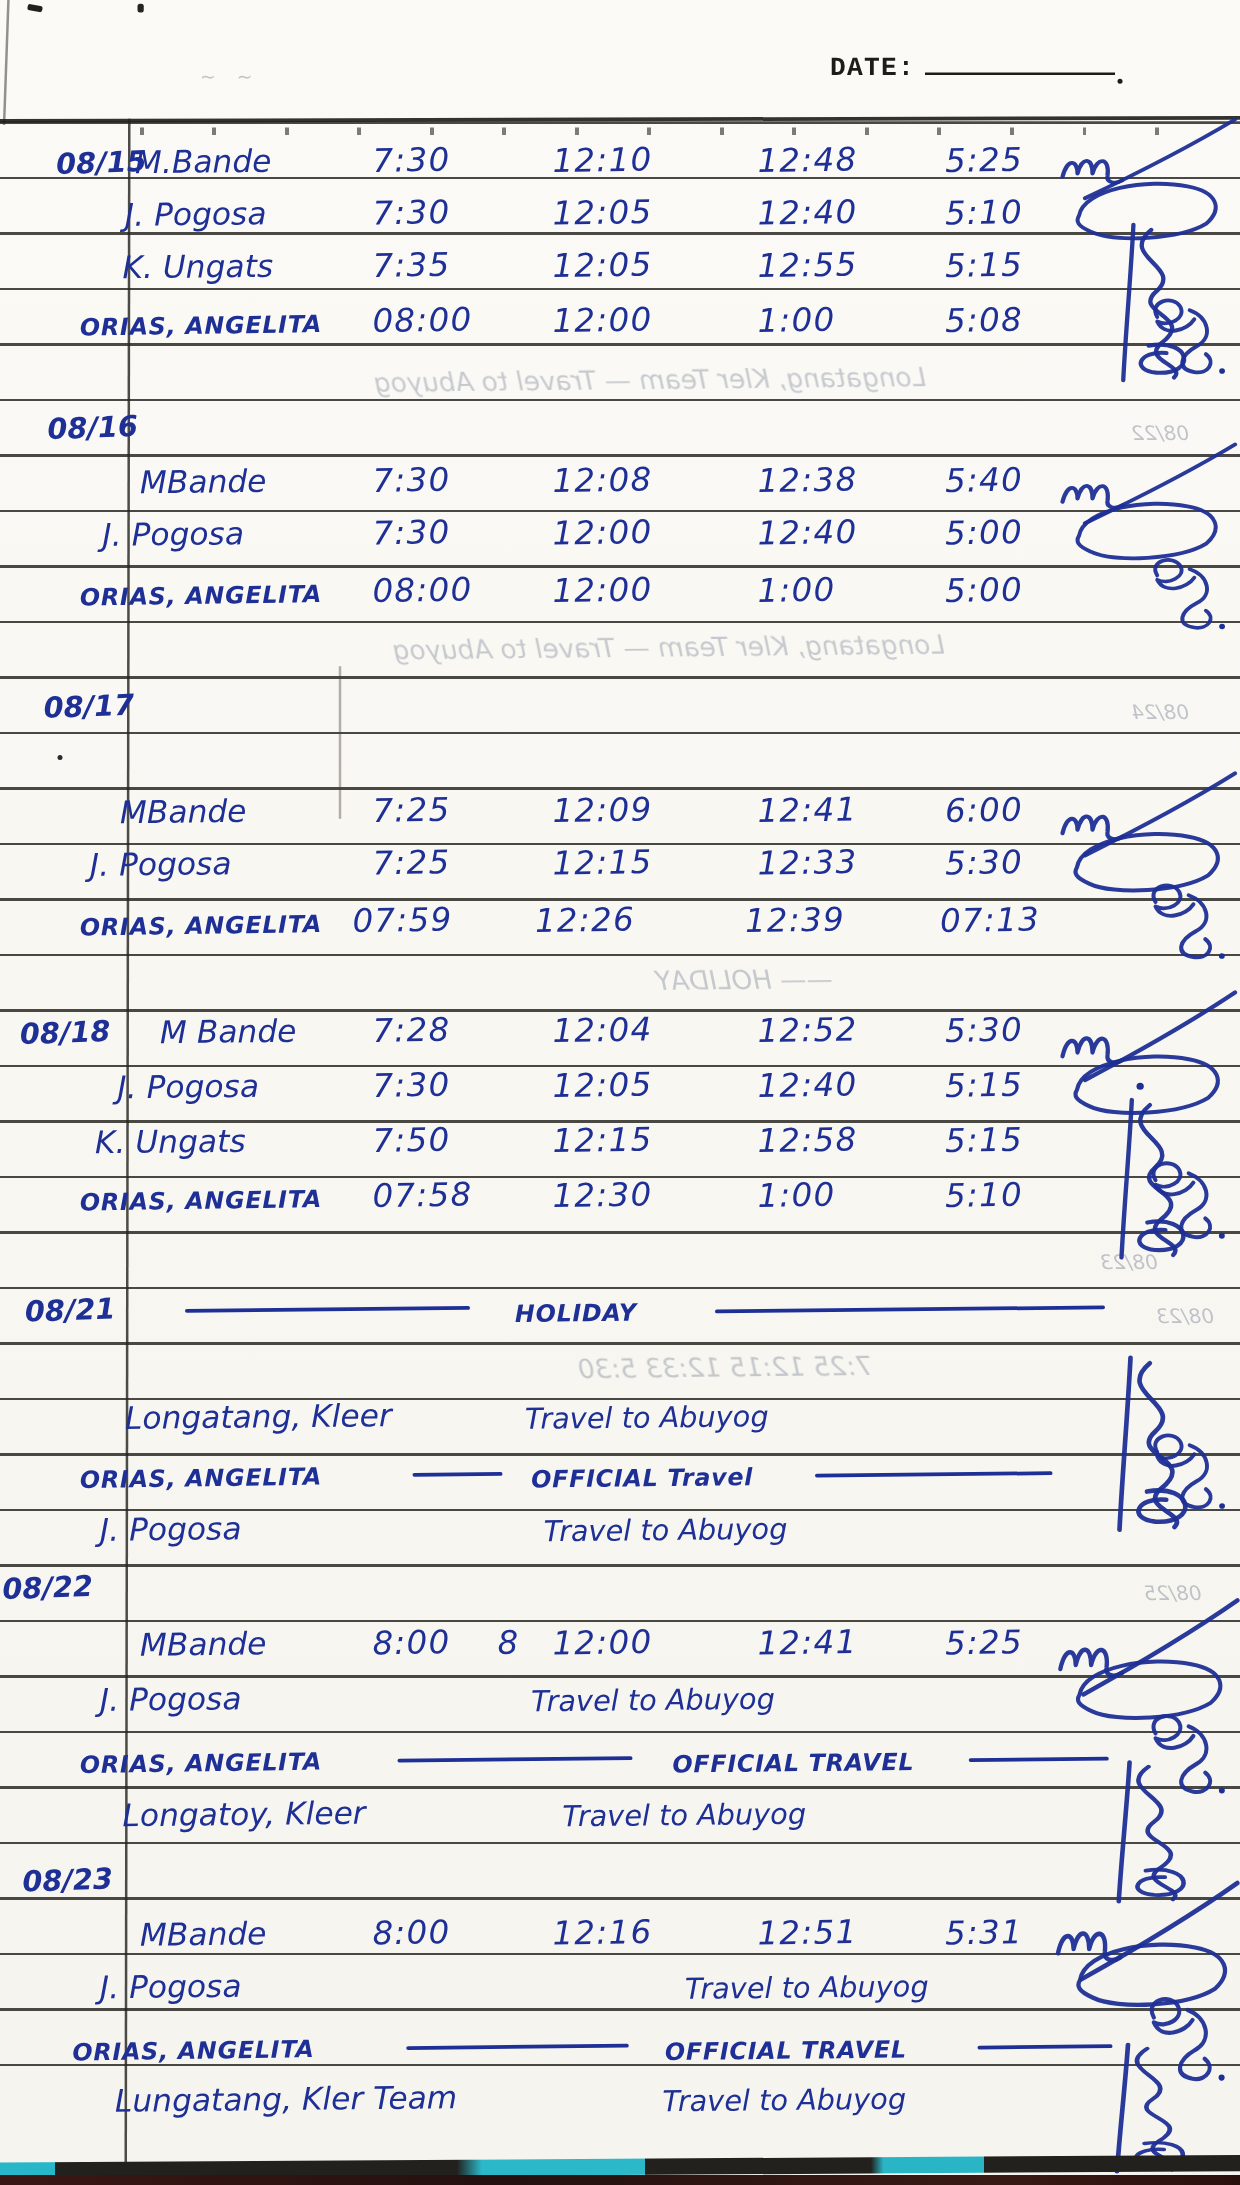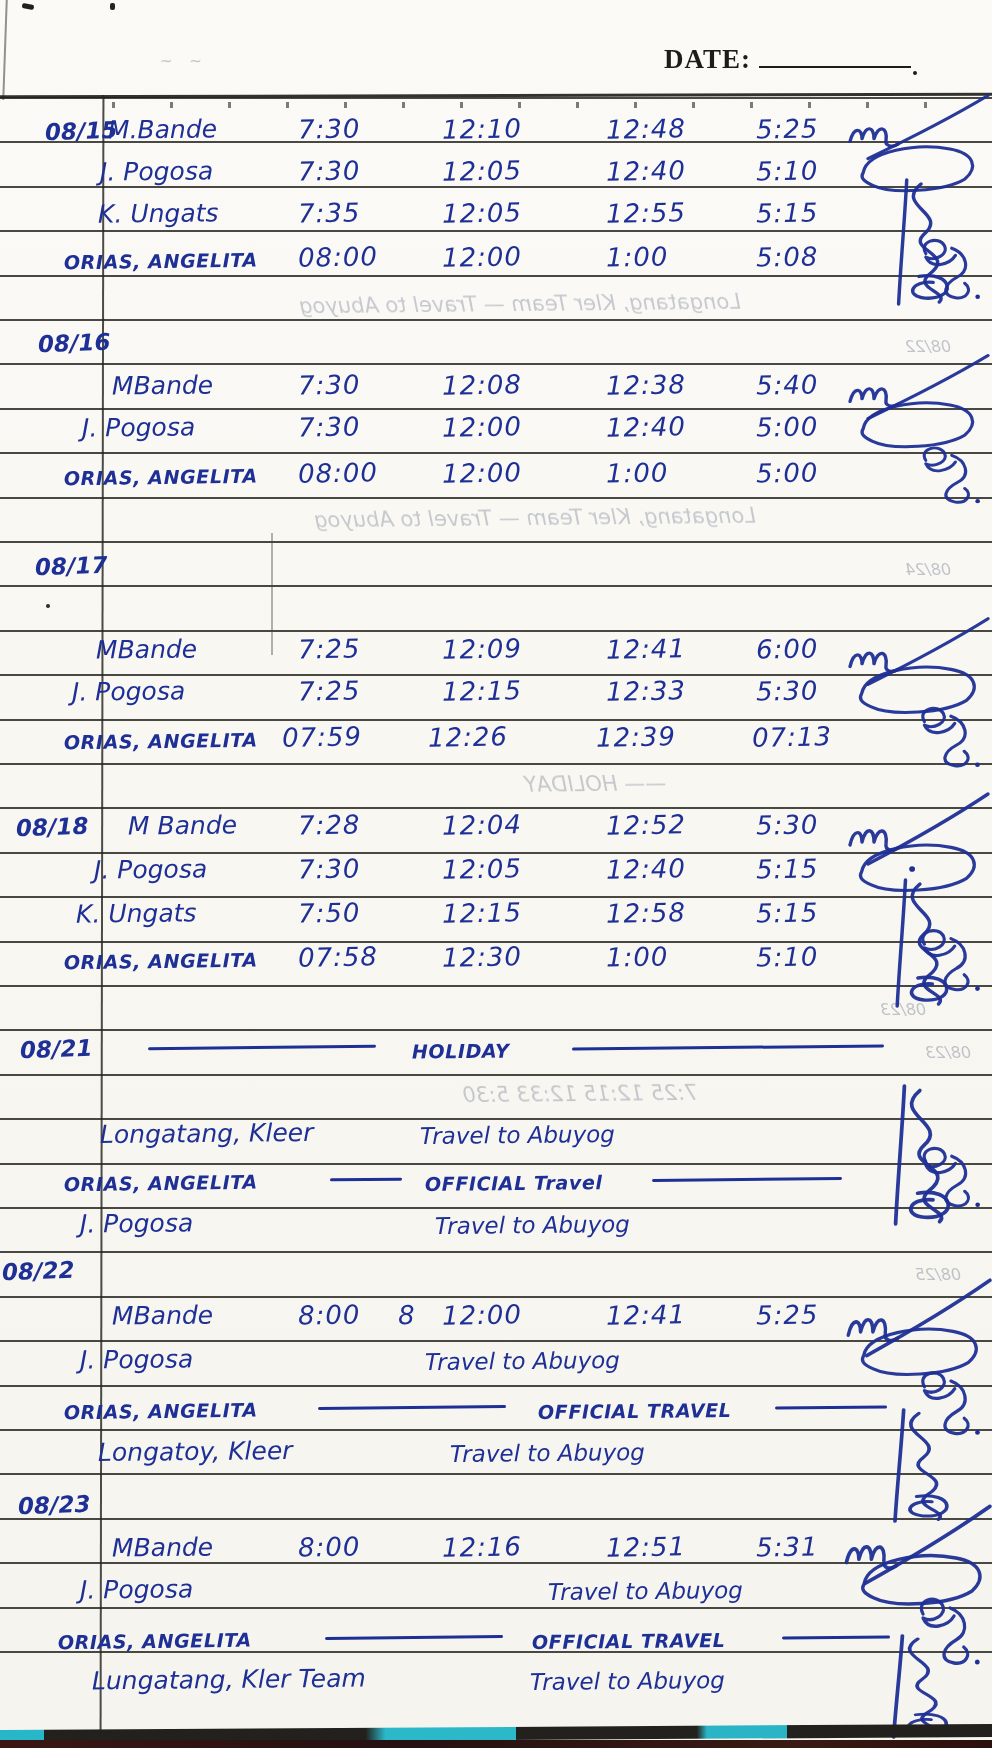--- a/index.html
+++ b/index.html
@@ -14,21 +14,21 @@
   .ticks{position:absolute;left:112px;right:24px;top:102px;height:6px;opacity:.75;
          background:repeating-linear-gradient(90deg,rgba(40,38,33,.8) 0 3px,transparent 3px 58px);}
   .marginline{position:absolute;left:101px;top:95px;height:1646px;width:2px;background:rgba(38,36,32,.82);transform:rotate(.1deg);}
   .crease{position:absolute;left:271px;top:533px;height:122px;width:2px;background:rgba(70,66,58,.4);}
   .leftedge{position:absolute;left:4px;top:0;height:100px;width:2px;background:rgba(60,58,52,.55);transform:rotate(2deg);}
   .spot1{position:absolute;left:22px;top:4px;width:12px;height:5px;background:#22201d;border-radius:2px;transform:rotate(10deg);}
   .spot2{position:absolute;left:110px;top:3px;width:5px;height:7px;background:#26241f;border-radius:2px;}
   .pencil{position:absolute;left:160px;top:52px;width:120px;height:14px;color:#c6c3b9;font-size:15px;letter-spacing:6px;font-style:italic;}
   
   .header{position:absolute;left:664px;top:44px;white-space:nowrap;color:#1d1c19;
-          font-family:Liberation Serif, serif;font-weight:700;font-size:27px;letter-spacing:1px;}
+          font-family:Liberation Mono, monospace;font-weight:700;font-size:21px;letter-spacing:1px;}
   .dateline{display:inline-block;width:152px;height:4px;border-bottom:2px solid #1d1c19;margin-left:8px;}
   .datedot{display:inline-block;width:4px;height:4px;background:#1d1c19;border-radius:50%;margin-left:2px;vertical-align:bottom;}
   
   .row{position:absolute;left:0;width:100%;height:46px;}
   .hw{position:absolute;bottom:2px;color:var(--ink);font-style:italic;white-space:nowrap;}
   .name{font-size:25px;transform:rotate(-.6deg);}
   .caps{font-size:19px;font-weight:700;letter-spacing:.6px;transform:rotate(-.8deg);}
   .time{font-size:26px;letter-spacing:1px;transform:rotate(-1deg);}
   .note{font-size:23px;transform:rotate(-.6deg);}
   .caps.note{font-size:19px;}

